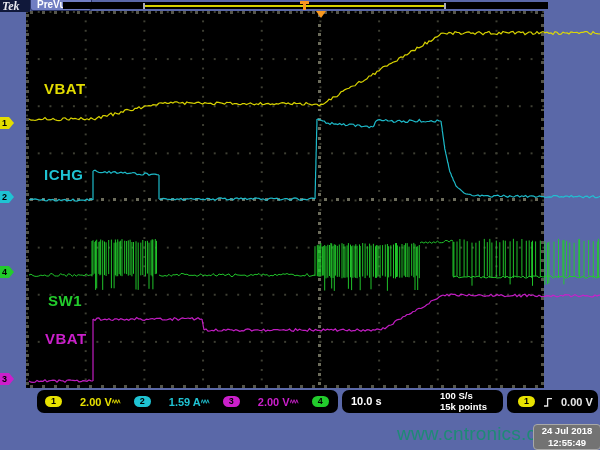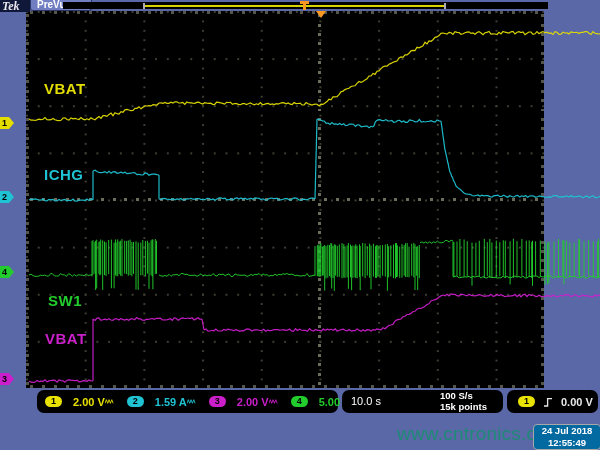--- a/index.html
+++ b/index.html
@@ -49,33 +49,33 @@
   .gmark{position:absolute;left:0;width:14px;height:12px;z-index:6;
          clip-path:polygon(0 0,9px 0,14px 6px,9px 12px,0 12px);
          background:currentColor;font-size:9px;font-weight:bold;line-height:12px;text-align:left;}
   .gmark span{color:#000;display:block;width:9px;text-align:center;}
 
   
   .statusbar{position:absolute;left:0;top:389px;width:600px;height:26px;background:#5a68a8;z-index:5;}
   .sbox{position:absolute;top:1px;height:23px;background:#000;border-radius:7px;box-sizing:border-box;}
   .ch-box{left:37px;width:301px;display:flex;align-items:center;}
   .chgrp{flex:1 1 0;display:flex;align-items:center;padding-left:8px;font-size:11px;font-weight:bold;}
-  .chgrp .scale{margin-left:11px;white-space:nowrap;}
+  .chgrp .scale{margin-left:18px;white-space:nowrap;}
   .squig{margin-left:auto;margin-right:5px;display:inline-flex;}
   .oval{display:inline-block;width:17px;height:11px;border-radius:6px;color:#000;
         font-size:9px;font-weight:bold;line-height:11px;text-align:center;}
-  .hbox{left:342px;width:107px;color:#fff;font-size:11px;font-weight:normal;line-height:23px;padding-left:9px;}
+  .hbox{left:342px;width:107px;color:#fff;font-size:11px;font-weight:bold;line-height:23px;padding-left:9px;}
   .acq{left:434px;width:69px;color:#fff;font-size:9.5px;font-weight:bold;padding:1px 0 0 6px;line-height:10.5px;}
   .trig{left:507px;width:91px;display:flex;align-items:center;gap:8px;padding-left:11px;
         color:#e8e8e8;font-size:11px;font-weight:bold;}
 
   
   .watermark{position:absolute;left:397px;top:423px;z-index:6;color:#1e8a76;font-size:19px;letter-spacing:0.2px;}
   .datetime{position:absolute;left:533px;top:424px;width:66px;height:24px;z-index:7;
-            background:#0369a1;border:1px solid #a8a8a8;border-radius:4px;
+            background:#737373;border:1px solid #a8a8a8;border-radius:4px;
             color:#fff;font-size:9.5px;font-weight:bold;text-align:center;line-height:12px;}
 </style>
 </head>
 <body>
 
 <div class="screen">
 
   <div class="topbar">
     <div class="logo-bg"></div>
     <div class="tek-logo">Tek</div>

